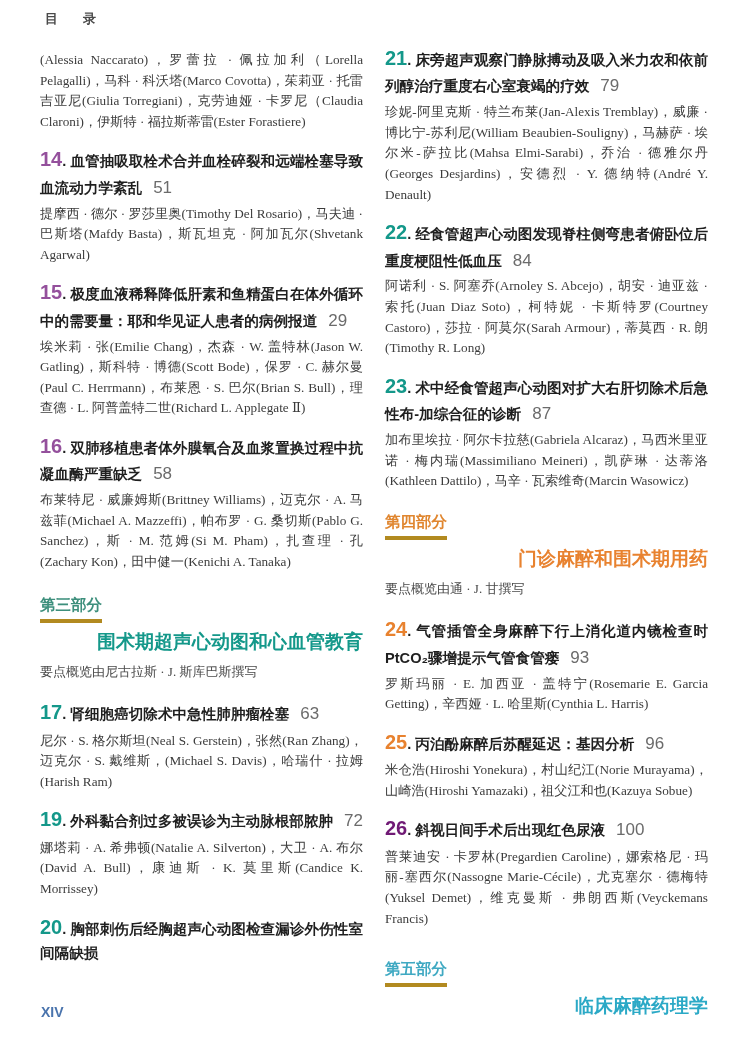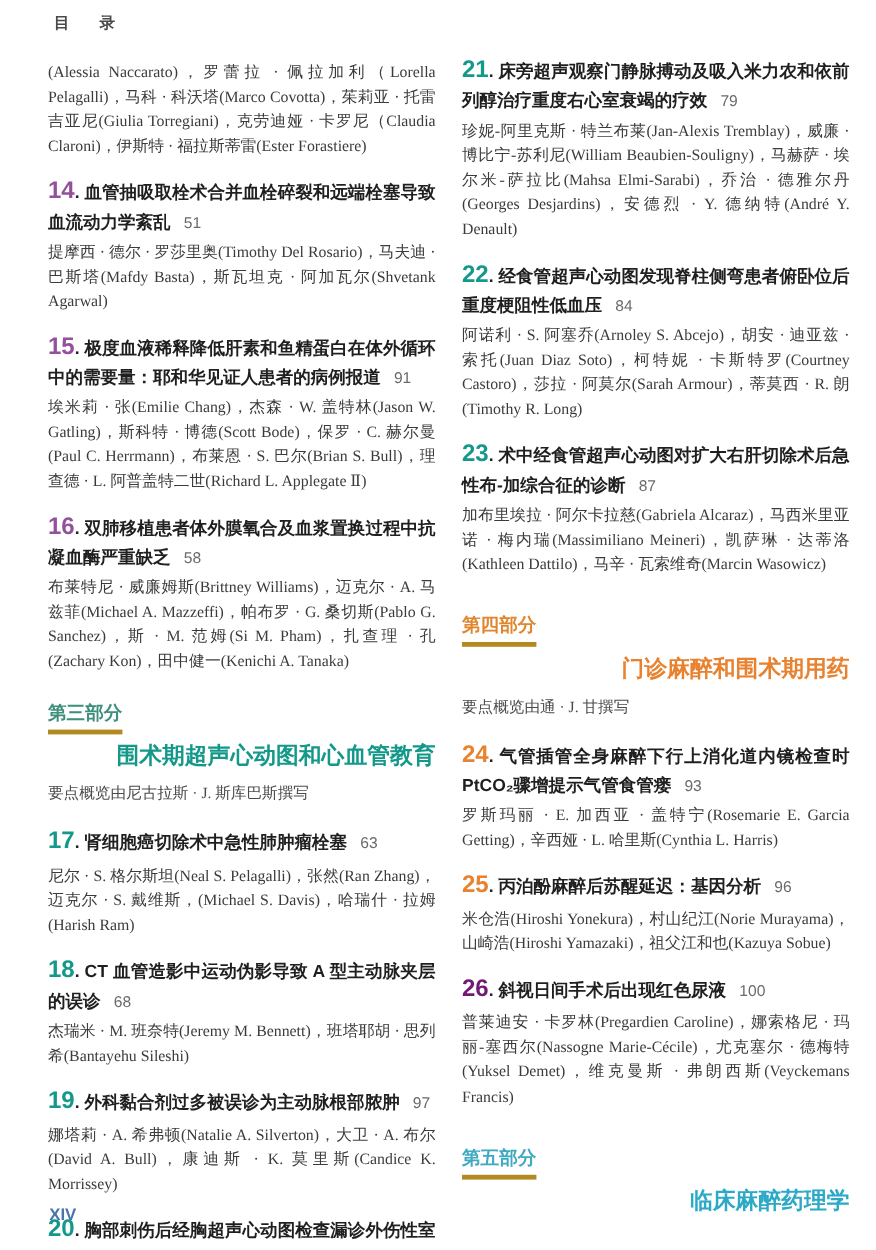--- a/index.html
+++ b/index.html
@@ -25,21 +25,21 @@
     text-align:justify;margin:0 0 4px 0;
   }
   .entry{margin-top:12px;}
   .etitle{
     margin:0 0 3px 0;
     font-size:14.6px;font-weight:bold;color:#1f1f1f;
     line-height:1.52;text-align:justify;
   }
   .enum{font-size:20px;font-weight:bold;}
   .edot{color:#1f1f1f;}
-  .epg{font-weight:normal;font-size:13px;margin-left:11px;font-family:"Liberation Sans",sans-serif;}
+  .epg{font-weight:normal;font-size:17px;margin-left:11px;font-family:"Liberation Sans",sans-serif;}
   .section{margin-top:22px;margin-bottom:16px;}
   .slabel{
     display:inline-block;
     font-size:15.5px;font-weight:bold;
     padding-bottom:3px;border-bottom:4px solid #b28a20;
     margin:0;
   }
   .stitle{
     margin:7px 0 0 0;
     font-size:19px;font-weight:bold;line-height:1.3;text-align:right;
@@ -64,47 +64,43 @@
   <div class="col col-left">
 
     <p class="authors">(Alessia Naccarato)，罗蕾拉 · 佩拉加利（Lorella Pelagalli)，马科 · 科沃塔(Marco Covotta)，茱莉亚 · 托雷吉亚尼(Giulia Torregiani)，克劳迪娅 · 卡罗尼（Claudia Claroni)，伊斯特 · 福拉斯蒂雷(Ester Forastiere)</p>
 
     <div class="entry">
       <p class="etitle"><span class="enum" style="color: rgb(148, 80, 156);">14</span><span class="edot">. </span><span>血管抽吸取栓术合并血栓碎裂和远端栓塞导致血流动力学紊乱</span><span class="epg" style="color: rgb(107, 107, 107);">51</span></p>
       <p class="authors">提摩西 · 德尔 · 罗莎里奥(Timothy Del Rosario)，马夫迪 · 巴斯塔(Mafdy Basta)，斯瓦坦克 · 阿加瓦尔(Shvetank Agarwal)</p>
     </div>
 
     <div class="entry">
-      <p class="etitle"><span class="enum" style="color: rgb(148, 80, 156);">15</span><span class="edot">. </span><span>极度血液稀释降低肝素和鱼精蛋白在体外循环中的需要量：耶和华见证人患者的病例报道</span><span class="epg" style="color: rgb(107, 107, 107);">91</span></p>
+      <p class="etitle"><span class="enum" style="color: rgb(148, 80, 156);">15</span><span class="edot">. </span><span>极度血液稀释降低肝素和鱼精蛋白在体外循环中的需要量：耶和华见证人患者的病例报道</span><span class="epg" style="color: rgb(107, 107, 107);">29</span></p>
       <p class="authors">埃米莉 · 张(Emilie Chang)，杰森 · W. 盖特林(Jason W. Gatling)，斯科特 · 博德(Scott Bode)，保罗 · C. 赫尔曼(Paul C. Herrmann)，布莱恩 · S. 巴尔(Brian S. Bull)，理查德 · L. 阿普盖特二世(Richard L. Applegate Ⅱ)</p>
     </div>
 
     <div class="entry">
       <p class="etitle"><span class="enum" style="color: rgb(148, 80, 156);">16</span><span class="edot">. </span><span>双肺移植患者体外膜氧合及血浆置换过程中抗凝血酶严重缺乏</span><span class="epg" style="color: rgb(107, 107, 107);">58</span></p>
       <p class="authors">布莱特尼 · 威廉姆斯(Brittney Williams)，迈克尔 · A. 马兹菲(Michael A. Mazzeffi)，帕布罗 · G. 桑切斯(Pablo G. Sanchez)，斯 · M. 范姆(Si M. Pham)，扎查理 · 孔(Zachary Kon)，田中健一(Kenichi A. Tanaka)</p>
     </div>
 
     <div class="section">
       <p class="slabel" style="color: rgb(61, 143, 124); border-bottom-color: rgb(178, 138, 32);">第三部分</p>
       <h2 class="stitle" style="color: rgb(20, 152, 138);">围术期超声心动图和心血管教育</h2>
       <p class="sbyline">要点概览由尼古拉斯 · J. 斯库巴斯撰写</p>
     </div>
 
     <div class="entry">
       <p class="etitle"><span class="enum" style="color: rgb(20, 152, 138);">17</span><span class="edot">. </span><span>肾细胞癌切除术中急性肺肿瘤栓塞</span><span class="epg" style="color: rgb(107, 107, 107);">63</span></p>
-      <p class="authors">尼尔 · S. 格尔斯坦(Neal S. Pelagalli)，张然(Ran Zhang)，迈克尔 · S. 戴维斯，(Michael S. Davis)，哈瑞什 · 拉姆(Harish Ram)</p>
+      <p class="authors">尼尔 · S. 格尔斯坦(Neal S. Gerstein)，张然(Ran Zhang)，迈克尔 · S. 戴维斯，(Michael S. Davis)，哈瑞什 · 拉姆(Harish Ram)</p>
     </div>
 
-    <div class="entry">
-      <p class="etitle"><span class="enum" style="color: rgb(20, 152, 138);">18</span><span class="edot">. </span><span>CT 血管造影中运动伪影导致 A 型主动脉夹层的误诊</span><span class="epg" style="color: rgb(107, 107, 107);">68</span></p>
-      <p class="authors">杰瑞米 · M. 班奈特(Jeremy M. Bennett)，班塔耶胡 · 思列希(Bantayehu Sileshi)</p>
-    </div>
 
     <div class="entry">
-      <p class="etitle"><span class="enum" style="color: rgb(20, 152, 138);">19</span><span class="edot">. </span><span>外科黏合剂过多被误诊为主动脉根部脓肿</span><span class="epg" style="color: rgb(107, 107, 107);">97</span></p>
+      <p class="etitle"><span class="enum" style="color: rgb(20, 152, 138);">19</span><span class="edot">. </span><span>外科黏合剂过多被误诊为主动脉根部脓肿</span><span class="epg" style="color: rgb(107, 107, 107);">72</span></p>
       <p class="authors">娜塔莉 · A. 希弗顿(Natalie A. Silverton)，大卫 · A. 布尔(David A. Bull)，康迪斯 · K. 莫里斯(Candice K. Morrissey)</p>
     </div>
 
     <div class="entry">
       <p class="etitle"><span class="enum" style="color: rgb(20, 152, 138);">20</span><span class="edot">. </span><span>胸部刺伤后经胸超声心动图检查漏诊外伤性室间隔缺损</span></p>
 
     </div>
 
   </div>
 
@@ -118,21 +114,21 @@
     <div class="entry">
       <p class="etitle"><span class="enum" style="color: rgb(20, 152, 138);">22</span><span class="edot">. </span><span>经食管超声心动图发现脊柱侧弯患者俯卧位后重度梗阻性低血压</span><span class="epg" style="color: rgb(107, 107, 107);">84</span></p>
       <p class="authors">阿诺利 · S. 阿塞乔(Arnoley S. Abcejo)，胡安 · 迪亚兹 · 索托(Juan Diaz Soto)，柯特妮 · 卡斯特罗(Courtney Castoro)，莎拉 · 阿莫尔(Sarah Armour)，蒂莫西 · R. 朗(Timothy R. Long)</p>
     </div>
 
     <div class="entry">
       <p class="etitle"><span class="enum" style="color: rgb(20, 152, 138);">23</span><span class="edot">. </span><span>术中经食管超声心动图对扩大右肝切除术后急性布-加综合征的诊断</span><span class="epg" style="color: rgb(107, 107, 107);">87</span></p>
       <p class="authors">加布里埃拉 · 阿尔卡拉慈(Gabriela Alcaraz)，马西米里亚诺 · 梅内瑞(Massimiliano Meineri)，凯萨琳 · 达蒂洛(Kathleen Dattilo)，马辛 · 瓦索维奇(Marcin Wasowicz)</p>
     </div>
 
-    <div class="section" style="margin-top:30px">
+    <div class="section" style="margin-top:20px">
       <p class="slabel" style="color: rgb(224, 134, 47); border-bottom-color: rgb(178, 138, 32);">第四部分</p>
       <h2 class="stitle" style="color: rgb(232, 130, 47);">门诊麻醉和围术期用药</h2>
       <p class="sbyline">要点概览由通 · J. 甘撰写</p>
     </div>
 
     <div class="entry">
       <p class="etitle"><span class="enum" style="color: rgb(232, 130, 47);">24</span><span class="edot">. </span><span>气管插管全身麻醉下行上消化道内镜检查时 PtCO₂骤增提示气管食管瘘</span><span class="epg" style="color: rgb(107, 107, 107);">93</span></p>
       <p class="authors">罗斯玛丽 · E. 加西亚 · 盖特宁(Rosemarie E. Garcia Getting)，辛西娅 · L. 哈里斯(Cynthia L. Harris)</p>
     </div>
 

